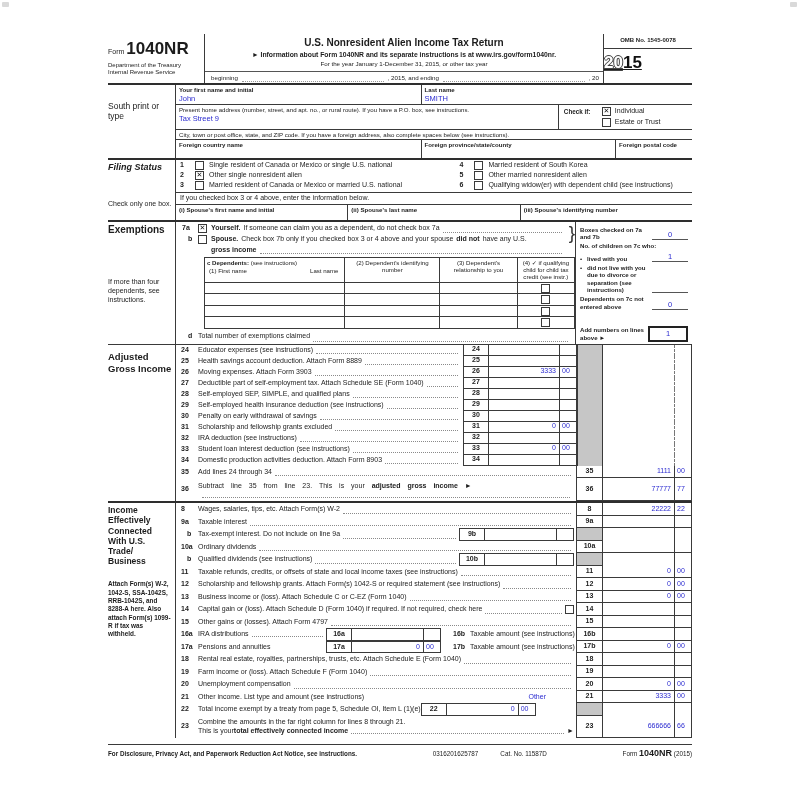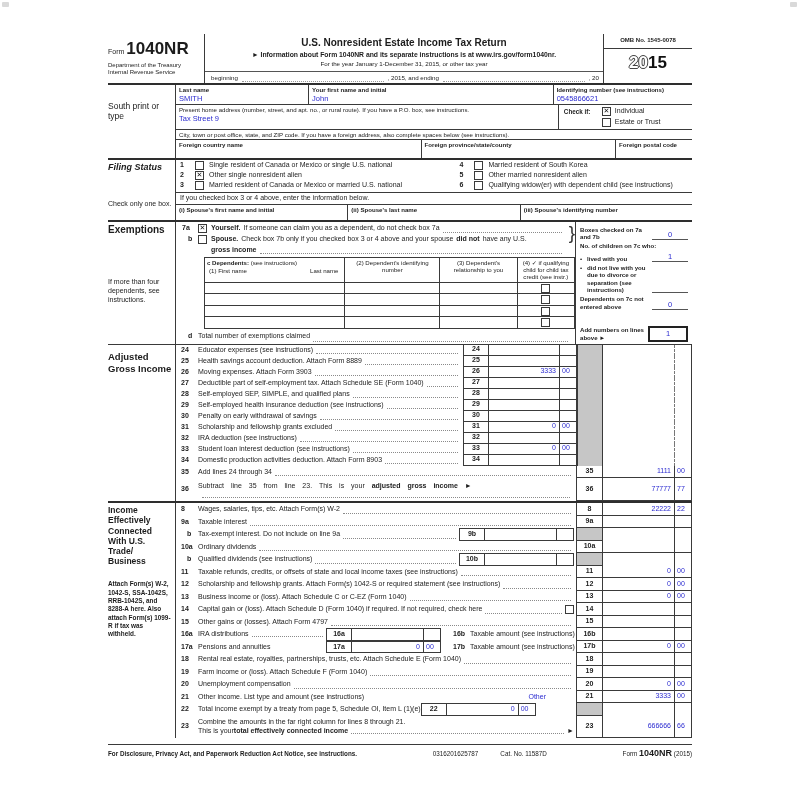--- a/index.html
+++ b/index.html
@@ -23,21 +23,21 @@
   .formnum{font-size:17px;font-weight:bold;letter-spacing:0;}
   .dept{font-size:6px;line-height:1.2;margin-top:3px;}
   .hc{flex:1;display:flex;flex-direction:column;min-width:0;}
   .htitle{font-size:10px;font-weight:bold;text-align:center;margin-top:3px;}
   .hsub{font-size:6.8px;font-weight:bold;text-align:center;margin-top:1px;}
   .hyear{font-size:6.2px;text-align:center;margin-top:1px;}
   .hbegin{display:flex;font-size:6.2px;border-top:1px solid #555;margin-top:3px;padding:2px 4px 1px 6px;align-items:flex-end;}
   .ul{flex:1;border-bottom:1px dotted #999;margin:0 4px;height:7px;}
   .hr2{width:88px;flex:none;border-left:1px solid #3a3a3a;display:flex;flex-direction:column;}
   .omb{font-size:6px;font-weight:bold;text-align:center;border-bottom:1px solid #3a3a3a;padding:3px 1px;}
-  .y2015{text-align:center;font-size:17px;padding-top:3px;}
+  .y2015{font-size:17px;padding-top:3px;text-decoration:underline;}
   .yo{color:#fff;font-weight:bold;text-shadow:-1px 0 #444,1px 0 #444,0 -1px #444,0 1px #444;}
   .yb{font-weight:bold;color:#111;}
   
   .idrow{display:flex;border-bottom:1px solid #3a3a3a;}
   .ncell{box-sizing:border-box;padding:1px 3px;border-left:1px solid #3a3a3a;}
   .ncell:first-child{border-left:none;}
   .flab{font-size:6.1px;font-weight:bold;line-height:1.15;}
   .fval{font-size:7.5px;margin-top:1px;}
   .printtype{font-size:8.5px;line-height:1.25;margin-top:14px;}
   .ckcell{width:26%;flex:none;}
@@ -136,21 +136,21 @@
   <div class="hdr">
     <div class="hl">
       <div><span class="formword">Form</span>
         <span class="formnum">1040NR</span></div>
       <div class="dept">
         <div>Department of the Treasury</div>
         <div>Internal Revenue Service</div>
       </div>
     </div>
     <div class="hc">
-      <div class="htitle">U.S. Nonresident Estate Income Tax Return</div>
+      <div class="htitle">U.S. Nonresident Alien Income Tax Return</div>
       <div class="hsub">► Information about Form 1040NR and its separate instructions is at www.irs.gov/form1040nr.</div>
       <div class="hyear">For the year January 1-December 31, 2015, or other tax year</div>
       <div class="hbegin">
         <span>beginning</span>
         <span class="ul"></span>
         <span>, 2015, and ending</span>
         <span class="ul"></span>
         <span>, 20</span>
       </div>
     </div>
@@ -161,31 +161,27 @@
       </div>
     </div>
   </div>
 
   <div class="sec" style="border-top:none;">
     <div class="side">
       <div class="printtype">South print or type</div>
     </div>
     <div class="content">
       <div class="idrow">
+        <div class="ncell" style="width:47.4%;">
+          <div class="flab">Your first name and initial</div>
+          <div class="fval blue">John</div>
+        </div>
         <div class="ncell" style="width:25.6%;">
           <div class="flab">Last name</div>
           <div class="fval blue">SMITH</div>
-        </div>
-        <div class="ncell" style="width:47.4%;">
-          <div class="flab">Your first name and initial</div>
-          <div class="fval blue">John</div>
-        </div>
-        <div class="ncell" style="flex:1;">
-          <div class="flab">Identifying number (see instructions)</div>
-          <div class="fval blue">0545866621</div>
         </div>
       </div>
       <div class="idrow">
         <div class="ncell" style="flex:1;">
           <div class="flab" style="font-weight:normal;">Present home address (number, street, and apt. no., or rural route). If you have a P.O. box, see instructions.</div>
           <div class="fval blue">Tax Street 9</div>
         </div>
         <div class="ncell ckcell">
           <div class="ckrow">
             <span class="ckif">Check if:</span>

